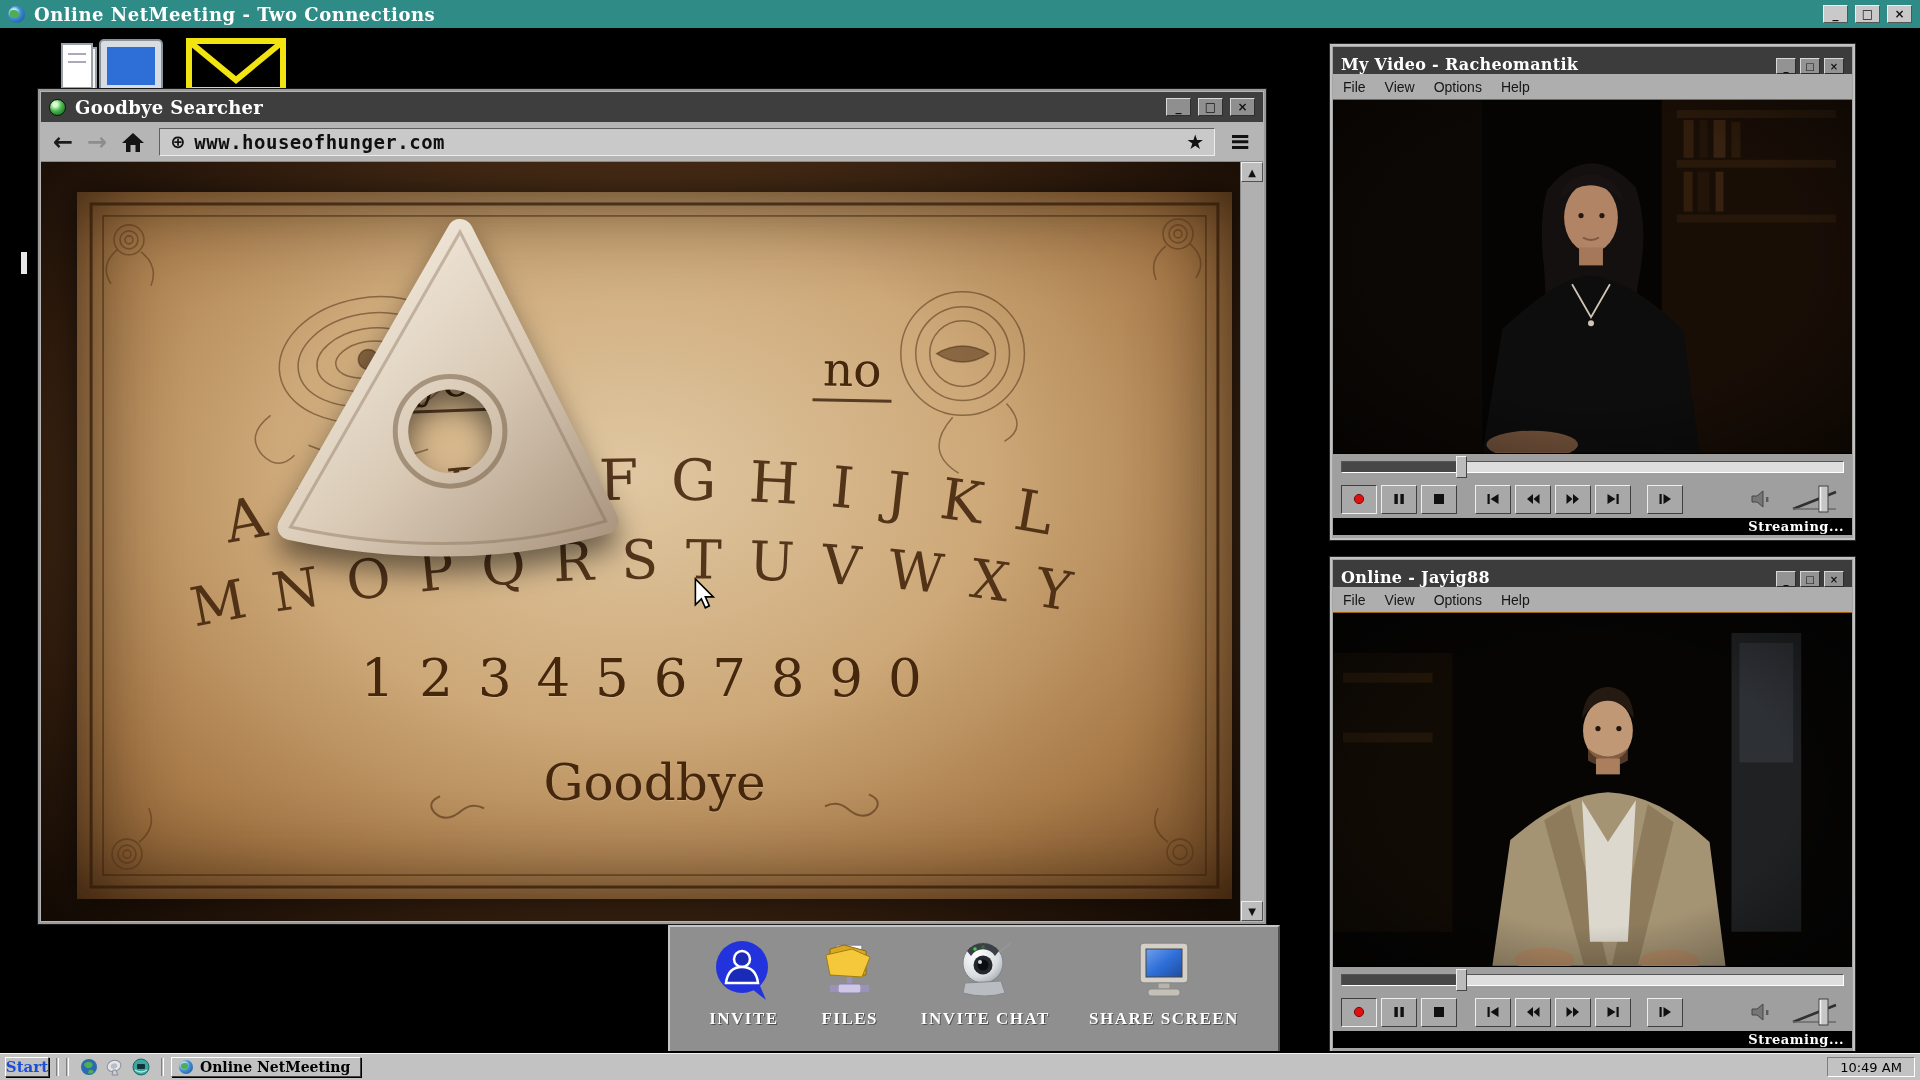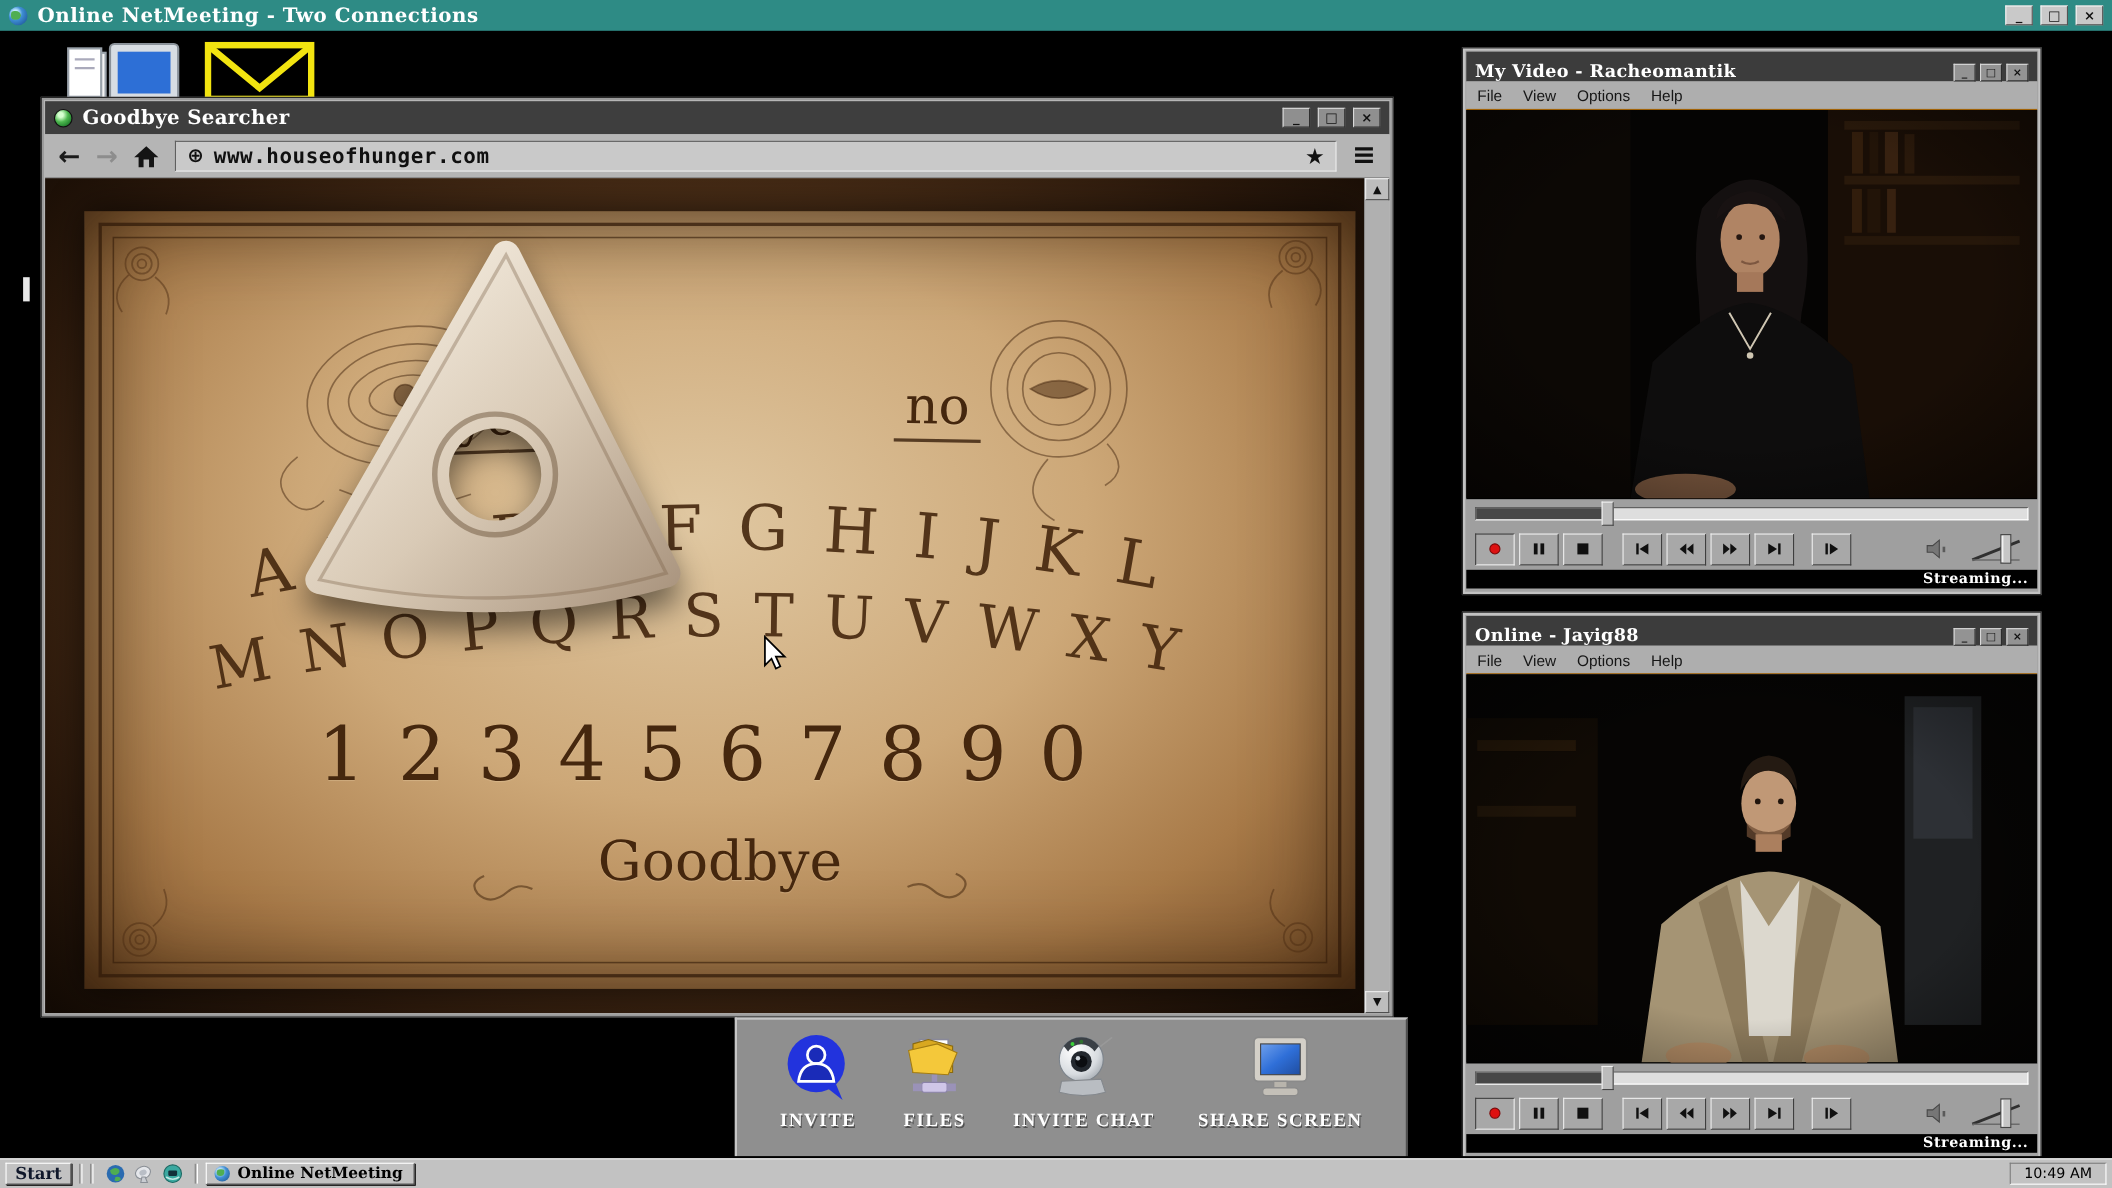--- a/index.html
+++ b/index.html
@@ -60,21 +60,21 @@
   #board { position:absolute; left:36px; top:30px; right:8px; bottom:22px;
            background:radial-gradient(ellipse at 48% 40%, #e0c8a2 0%, #cda878 42%, #a87a48 74%, #744c26 100%);
            box-shadow:inset 0 0 90px rgba(35,18,4,.85), 0 0 30px rgba(0,0,0,.6); }
   #board svg { position:absolute; inset:0; width:100%; height:100%; overflow:visible; }
   .btext { position:absolute; font-family:"DejaVu Serif", serif; color:#45270e;
            text-shadow:0 1px 1px rgba(255,235,200,.25); }
   #yes-label  { left:330px; top:160px; font-size:47px; border-bottom:3px solid rgba(55,30,10,.8);
                 padding:0 8px 2px; transform:rotate(-2deg); }
   #no-label   { left:736px; top:150px; font-size:47px; border-bottom:3px solid rgba(55,30,10,.8);
                 padding:0 10px 2px; transform:rotate(1deg); }
-  #numbers-label { left:50%; top:455px; transform:translateX(-52%); font-size:68px; letter-spacing:4px; white-space:pre; }
+  #numbers-label { left:50%; top:455px; transform:translateX(-52%); font-size:53px; letter-spacing:4px; white-space:pre; }
   #goodbye-label { left:50%; top:562px; transform:translateX(-50%); font-size:50px; }
 
   
   .vidwin { position:absolute; left:1329px; width:527px; height:498px; background:#a4a4a4; z-index:12;
             border:1px solid #2a2a2a; box-shadow:inset 0 0 0 2px #c2c2c2; padding:3px; }
   #vidwin-0 { top:43px; } #vidwin-1 { top:556px; }
   .v-title { height:27px; background:#3c3c3c; display:flex; align-items:flex-end; padding:0 8px; }
   .v-title .t { color:#fff; font:bold 16px "DejaVu Serif", serif; letter-spacing:.3px; }
   .v-title .sysbtns { gap:4px; }
   .v-title .sysbtn { width:20px; height:16px; font-size:10px; background:#939393; border-color:#d8d8d8 #2c2c2c #2c2c2c #d8d8d8; }
@@ -103,23 +103,23 @@
             border:2px solid; border-color:#c6c6c6 #4f4f4f #4f4f4f #c6c6c6;
             display:flex; justify-content:space-evenly; align-items:flex-start; padding-top:12px; }
   .act { display:flex; flex-direction:column; align-items:center; gap:8px; }
   .act .lbl { color:#fff; font:bold 17px "Liberation Serif", serif; letter-spacing:1.5px;
             text-shadow:1px 1px 0 rgba(0,0,0,.45); }
 
   
   #taskbar { position:absolute; left:0; bottom:0; width:1920px; height:27px; background:#c2c2c2; z-index:40;
             border-top:1px solid #f2f2f2; box-shadow:0 -2px 0 #000; display:flex; align-items:center;
             padding:0 5px; gap:7px; }
-  #start-btn { width:60px; height:20px; background:#c2c2c2; border:1px solid; border-color:#fff #3f3f3f #3f3f3f #fff;
+  #start-btn { width:44px; height:20px; background:#c2c2c2; border:1px solid; border-color:#fff #3f3f3f #3f3f3f #fff;
             box-shadow:1px 1px 0 #000; display:flex; align-items:center; justify-content:center;
-            font:bold 15px "DejaVu Serif", serif; color:#0f172a; }
+            font:bold 15px "DejaVu Serif", serif; color:#1d4ed8; }
   .tb-sep { width:3px; height:18px; border-left:1px solid #808080; border-right:1px solid #fff; }
   .ql { display:flex; align-items:center; gap:8px; padding:0 4px; }
   #task-btn { height:20px; background:#c2c2c2; border:1px solid; border-color:#fff #3f3f3f #3f3f3f #fff;
             box-shadow:1px 1px 0 #000; display:flex; align-items:center; gap:7px; padding:0 10px 0 7px;
             font:bold 14px "DejaVu Serif", serif; color:#000; }
   #task-btn .globe { width:14px; height:14px; border-radius:50%;
             background:radial-gradient(circle at 35% 35%, #cfeaff 0 15%, #3f8fd4 45%, #1c4c86 100%); }
   #task-btn .globe::after{ content:""; display:block; margin:3px 0 0 2px; width:7px; height:6px;
             background:#4fae52; border-radius:50% 40% 60% 50%; }
   #tray-clock { margin-left:auto; width:88px; height:20px; border:1px solid; border-color:#7d7d7d #fff #fff #7d7d7d;

